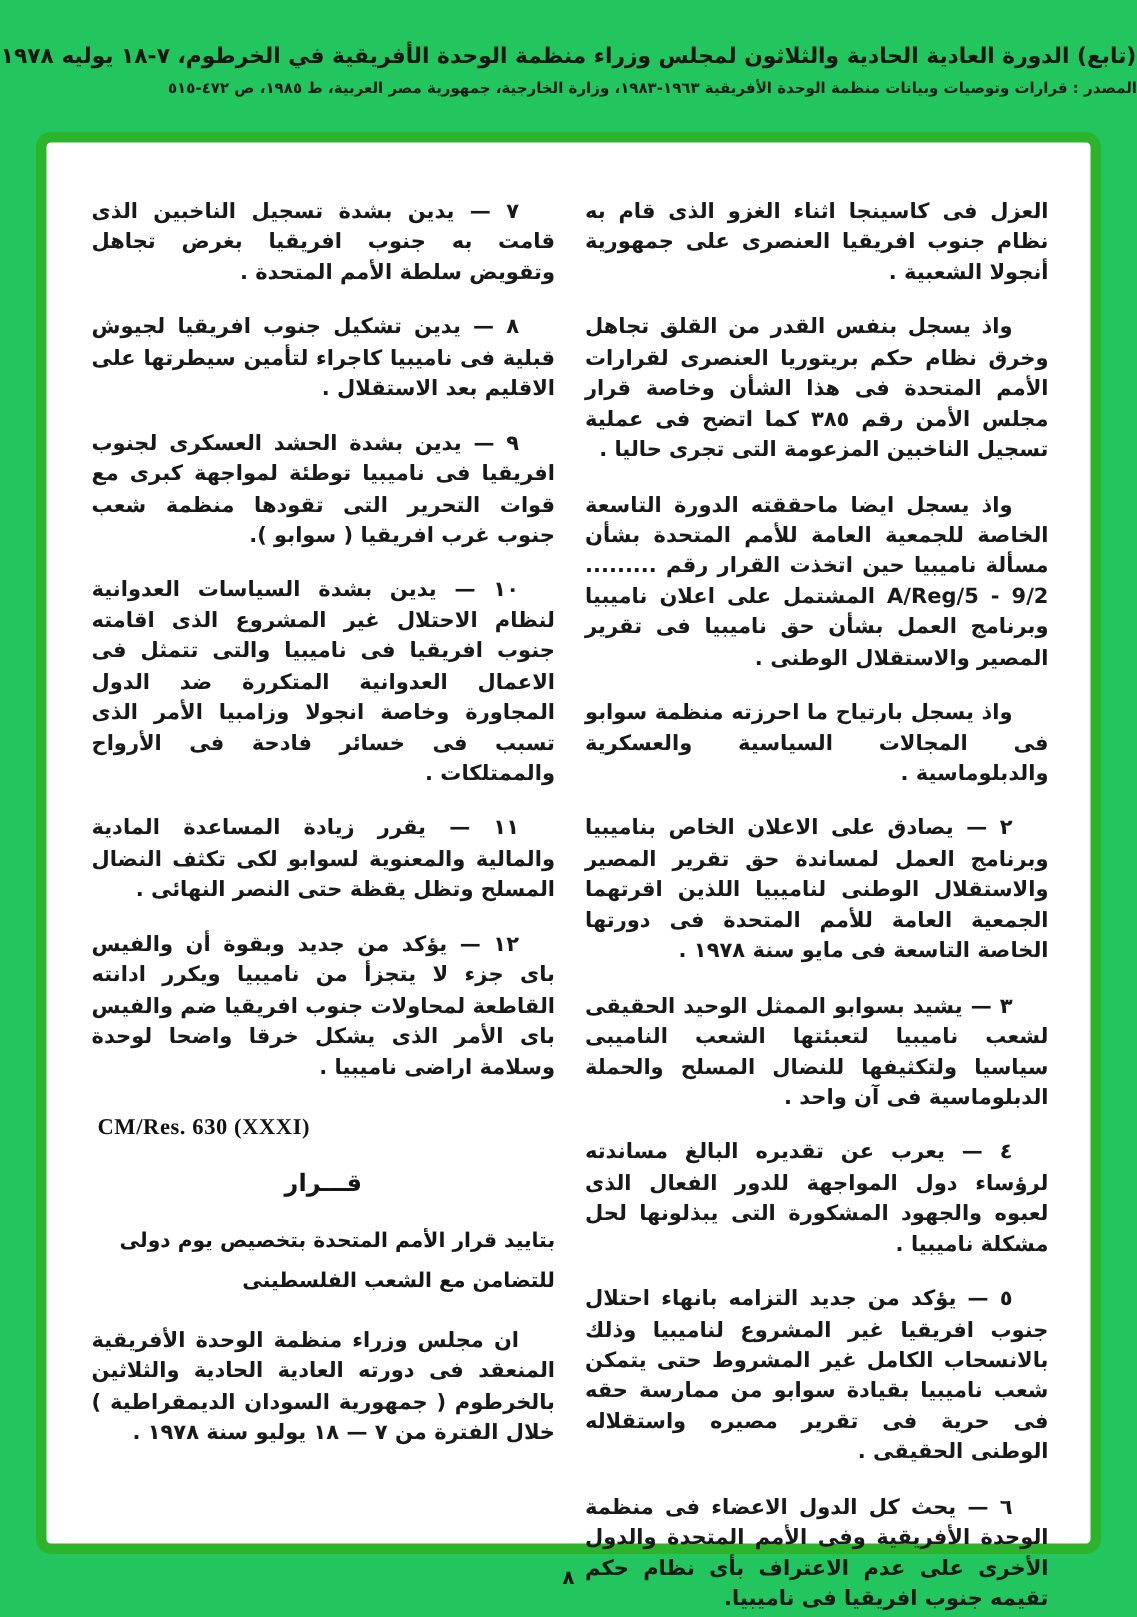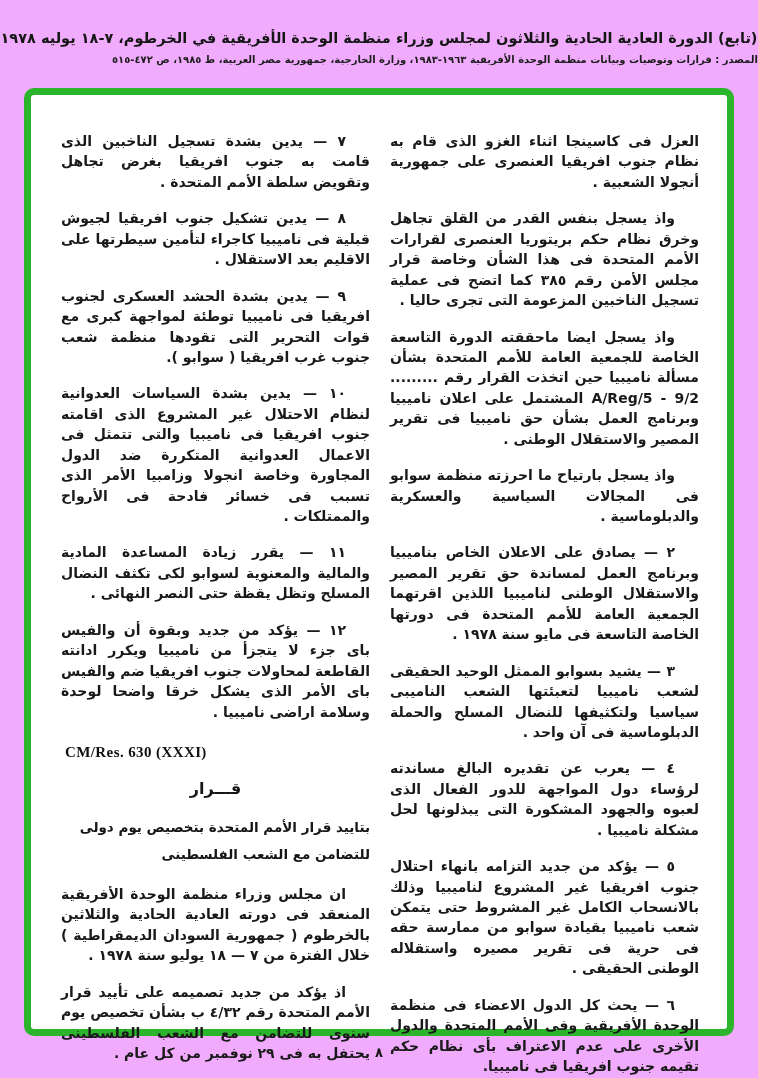--- a/index.html
+++ b/index.html
@@ -1,17 +1,17 @@
 <!DOCTYPE html>
 <html lang="ar"><head>
 <meta charset="utf-8">
 <style>
   html,body{margin:0;padding:0;background:#ffffff;}
   .page{
-    position:relative;width:758px;height:1078px;background:#f0abfc;overflow:hidden;
+    position:relative;width:758px;height:1078px;background:#22c55e;overflow:hidden;
     font-family:"DejaVu Sans",sans-serif;color:#161616;
   }
   .header{position:absolute;top:28px;left:0;width:758px;text-align:center;direction:rtl;}
   .header-line1{font-size:14.5px;font-weight:bold;letter-spacing:0.2px;line-height:1.5;}
   .header-line2{font-size:10px;font-weight:bold;margin-top:4px;color:#1c1c1c;text-align:right;}
   .frame{
     position:absolute;left:24px;top:88px;width:710px;height:948px;box-sizing:border-box;
     border:7px solid #2cb42c;border-radius:10px;background:#ffffff;
   }
   .columns{
@@ -72,21 +72,20 @@
         <p>١٠ — يدين بشدة السياسات العدوانية لنظام الاحتلال غير المشروع الذى اقامته جنوب افريقيا فى ناميبيا والتى تتمثل فى الاعمال العدوانية المتكررة ضد الدول المجاورة وخاصة انجولا وزامبيا الأمر الذى تسبب فى خسائر فادحة فى الأرواح والممتلكات .</p>
         <p>١١ — يقرر زيادة المساعدة المادية والمالية والمعنوية لسوابو لكى تكثف النضال المسلح وتظل يقظة حتى النصر النهائى .</p>
         <p>١٢ — يؤكد من جديد وبقوة أن والفيس باى جزء لا يتجزأ من ناميبيا ويكرر ادانته القاطعة لمحاولات جنوب افريقيا ضم والفيس باى الأمر الذى يشكل خرقا واضحا لوحدة وسلامة اراضى ناميبيا .</p>
         <div class="res-ref">CM/Res. 630 (XXXI)</div>
         <div class="decision-heading">قـــرار</div>
         <div class="decision-title">
           <span>بتاييد قرار الأمم المتحدة بتخصيص يوم دولى</span><br>
           <span>للتضامن مع الشعب الفلسطينى</span>
         </div>
         <p>ان مجلس وزراء منظمة الوحدة الأفريقية المنعقد فى دورته العادية الحادية والثلاثين بالخرطوم ( جمهورية السودان الديمقراطية ) خلال الفترة من ٧ — ١٨ يوليو سنة ١٩٧٨ .</p>
-        <p>اذ يؤكد من جديد تصميمه على تأييد قرار الأمم المتحدة رقم ٤/٣٢ ب بشأن تخصيص يوم سنوى للتضامن مع الشعب الفلسطينى يحتفل به فى ٢٩ نوفمبر من كل عام .</p>
       </div>
 
     </div>
   </div>
 
   <div class="footer">٨</div>
 
 </div>
 
 </body></html>

